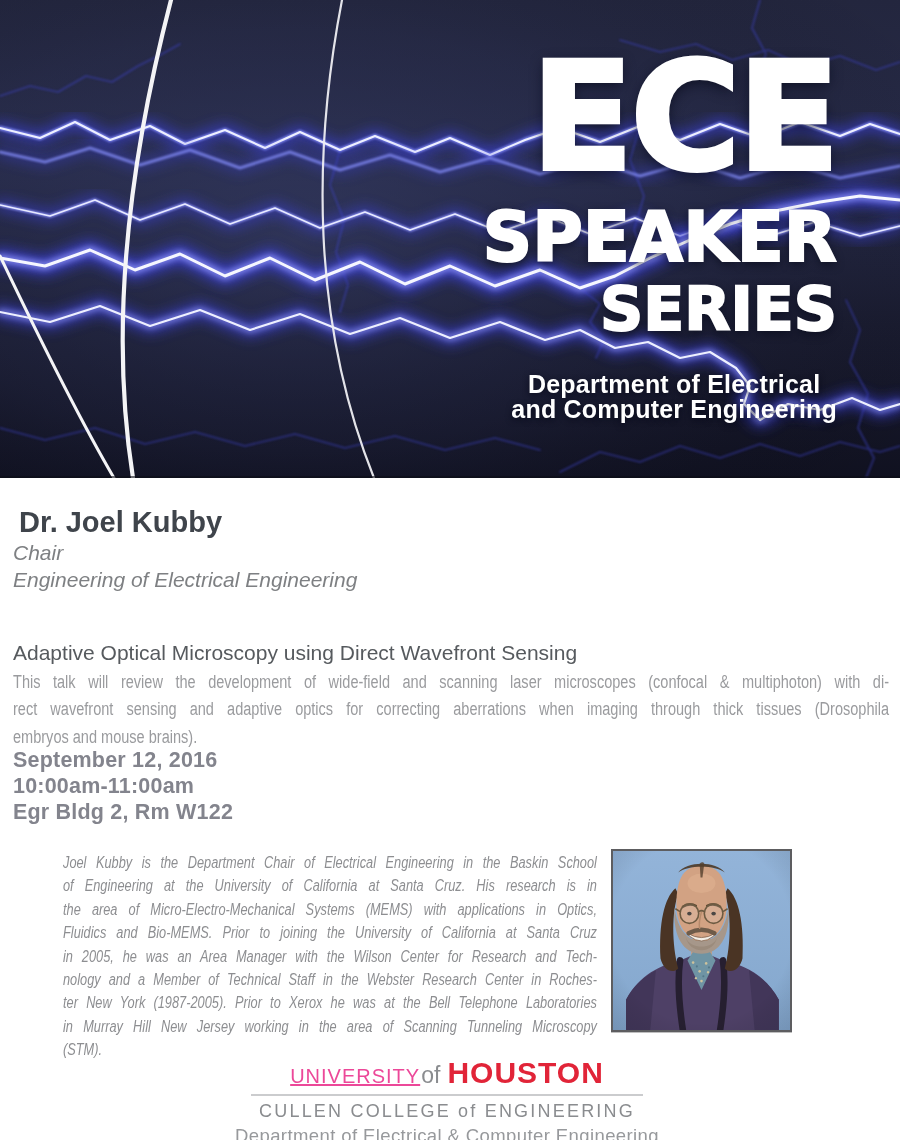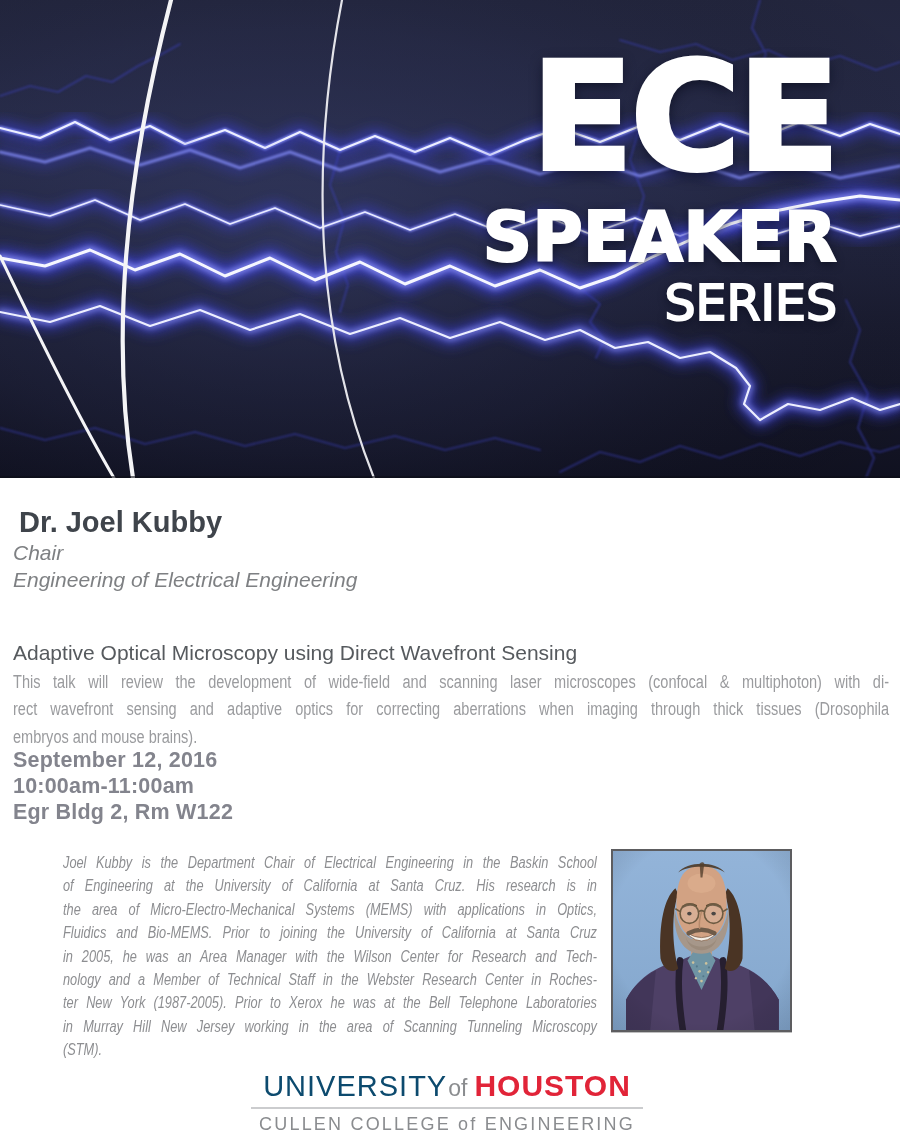--- a/index.html
+++ b/index.html
@@ -9,21 +9,21 @@
   
   .banner{position:absolute;left:0;top:0;width:900px;height:478px;}
   .banner svg{display:block;}
   .banner-text{position:absolute;top:0;right:63px;bottom:0;left:0;text-align:center;color:#fff;pointer-events:none;}
   .banner-text > div{position:absolute;right:0;line-height:1;white-space:nowrap;}
   .t-ece{top:42px;font-family:"DejaVu Sans",sans-serif;font-weight:bold;font-size:150px;
          letter-spacing:-3px;-webkit-text-stroke:4px #ffffff;
          text-shadow:0 4px 14px rgba(6,8,24,.75),0 0 2px rgba(6,8,24,.5);}
   .t-speaker{top:203px;font-family:"DejaVu Sans",sans-serif;font-weight:bold;font-size:69px;
          -webkit-text-stroke:2px #ffffff;text-shadow:0 3px 10px rgba(6,8,24,.7);}
-  .t-series{top:279px;font-family:"DejaVu Sans",sans-serif;font-weight:normal;font-size:49px;
+  .t-series{top:279px;font-family:"DejaVu Sans",sans-serif;font-weight:bold;font-size:60px;
          -webkit-text-stroke:2px #ffffff;text-shadow:0 3px 10px rgba(6,8,24,.7);}
   .t-dept{top:372px;font-size:25px;font-weight:bold;line-height:33px;letter-spacing:.2px;
          text-shadow:0 2px 6px rgba(6,8,24,.8);}
 
   
   .name{position:absolute;left:13px;top:500px;font-size:29px;font-weight:bold;color:#3f444b;}
   .affil{position:absolute;left:13px;top:540px;font-style:italic;font-size:21px;line-height:26.5px;color:#7e8083;}
 
   
   .talk-title{position:absolute;left:13px;top:641px;font-size:21px;color:#565a5e;}
@@ -42,23 +42,23 @@
   .bio .jl{text-align:justify;text-align-last:justify;}
   .bio .ll{text-align:left;}
   .photo{position:absolute;left:611px;top:849px;width:177px;height:179px;
          border:2px solid #5d5d60;background:#8fb0d6;box-shadow:0 1px 0 rgba(0,0,0,.25);}
   .photo svg{display:block;}
 
   
   .uh-logo{position:absolute;left:0;right:6px;top:1056px;text-align:center;}
   .uh-top{white-space:nowrap;}
   .uh-top span{display:inline-block;vertical-align:baseline;}
-  .uh-univ{font-size:29px;color:#0c4a6e;letter-spacing:1px;}
+  .uh-univ{font-size:20px;color:#ec4899;letter-spacing:1px;text-decoration:underline;}
   .uh-of{font-size:23px;color:#8a8c8f;margin:0 7px 0 1px;}
-  .uh-city{font-size:30px;font-weight:bold;color:#e12438;letter-spacing:1px;margin-top:13px;}
+  .uh-city{font-size:30px;font-weight:bold;color:#e12438;letter-spacing:1px;}
   .uh-rule{width:392px;height:2px;background:#cbccce;margin:4px auto 5px auto;}
   .uh-college{font-size:18px;color:#8a8c8f;letter-spacing:2.2px;}
   .uh-dept{font-size:18.5px;color:#97999c;letter-spacing:.4px;margin-top:3px;}
 </style>
 </head>
 <body>
 
 <div class="page">
 
   <header class="banner">
@@ -131,20 +131,24 @@
         <path d="M0,256 C42,344 80,420 114,478" stroke="#f4f4f6" stroke-width="3"></path>
         <path d="M342,0 C313,150 311,320 374,478" stroke="#eeeef2" stroke-width="2.2" opacity="0.95"></path>
       </g>
       <rect y="476" width="900" height="2" fill="#0c0d16" opacity="0.6"></rect>
     </svg>
 
     <div class="banner-text">
       <div class="t-ece">ECE</div>
       <div class="t-speaker">SPEAKER</div>
       <div class="t-series">SERIES</div>
+      <div class="t-dept">
+        <span>Department of Electrical</span><br>
+        <span>and Computer Engineering</span>
+      </div>
     </div>
   </header>
 
   <h1 class="name" style="margin:6px;">Dr. Joel Kubby</h1>
   <div class="affil">
     <div>Chair</div>
     <div>Engineering of Electrical Engineering</div>
   </div>
 
   <div class="talk-title">Adaptive Optical Microscopy using Direct Wavefront Sensing</div>

